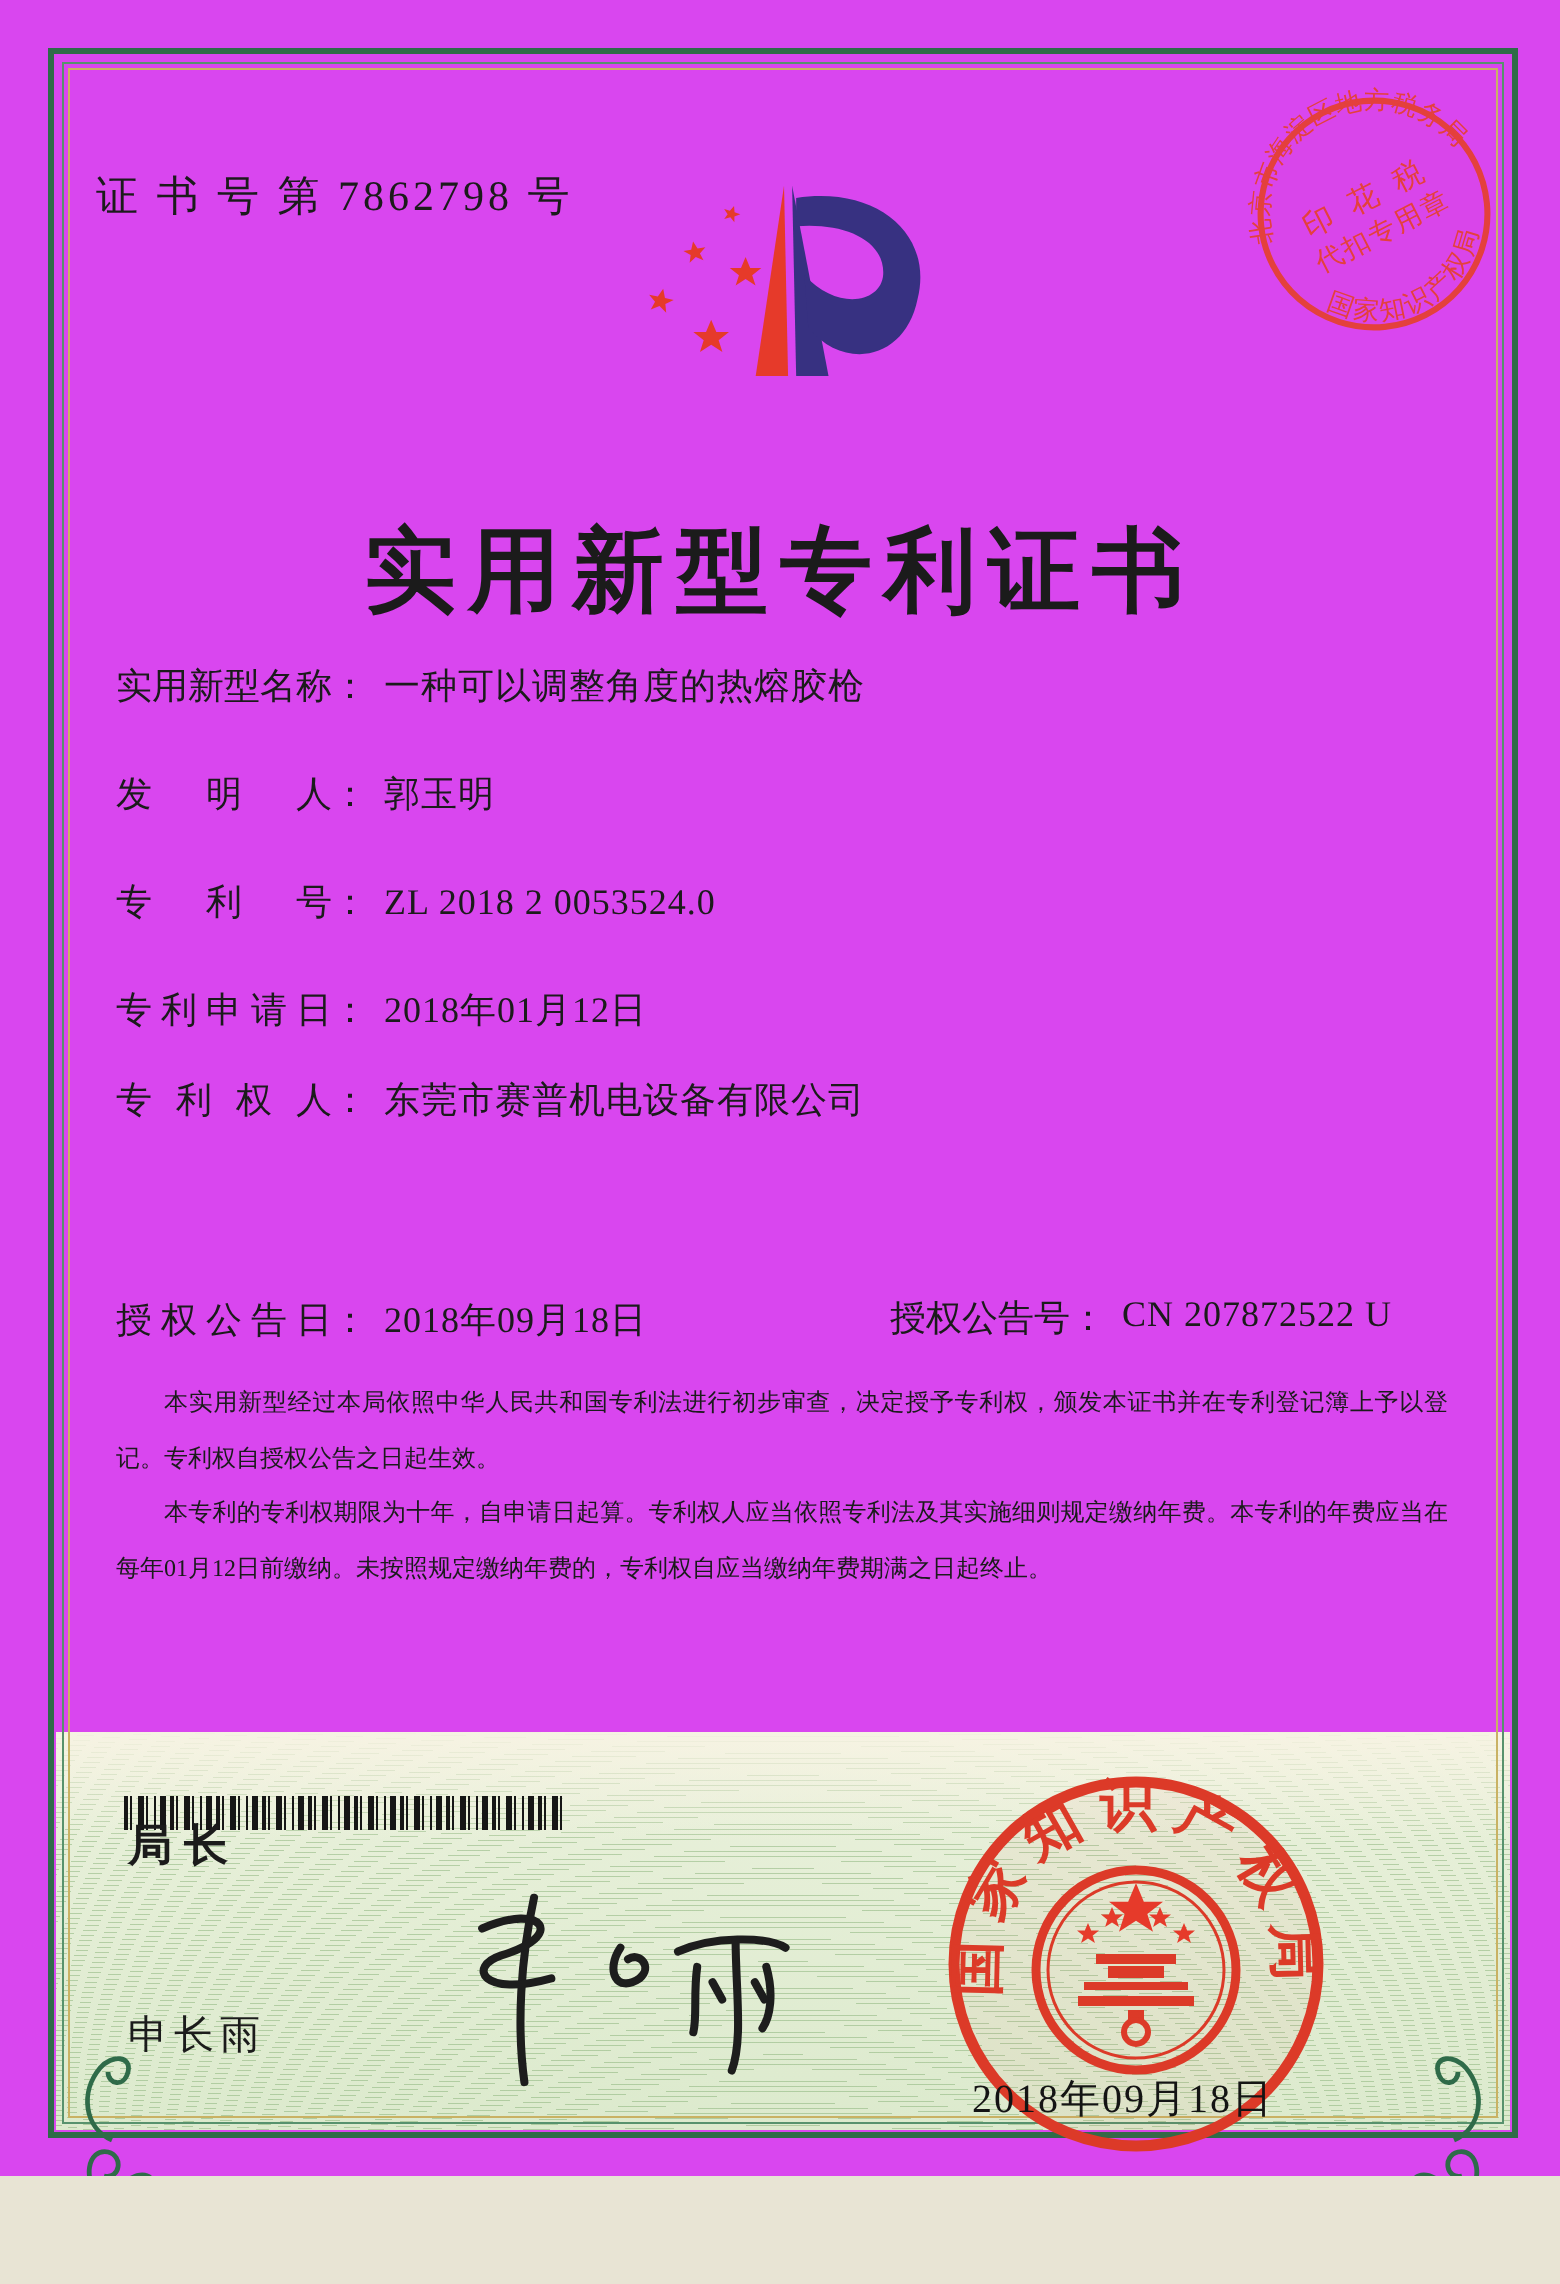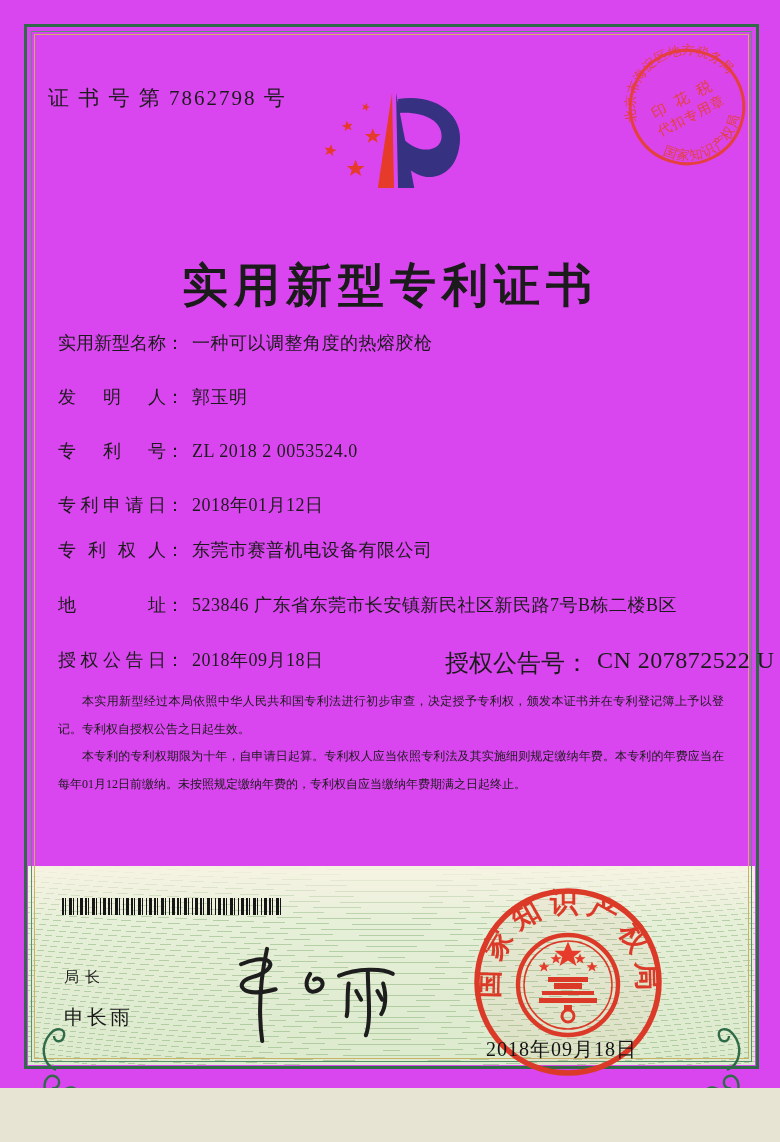--- a/index.html
+++ b/index.html
@@ -33,36 +33,36 @@
   .title { position:absolute; left:0; top:210px; width:100%; text-align:center; z-index:4;
            font-size:46px; font-weight:700; letter-spacing:6px;margin-top:45px; }
   
   .frow { position:absolute; left:58px; width:670px; font-size:18px; z-index:4;
           line-height:26px; }
   .flabel { display:inline-block; min-width:108px; text-align:justify; text-align-last:justify;
             vertical-align:top; white-space:pre; }
   .fcolon { vertical-align:top; }
   .fvalue { display:inline-block; margin-left:8px; max-width:520px; vertical-align:top;
             letter-spacing:.5px; }
-  .pair2 { position:absolute; left:445px; top:647px; font-size:24px; z-index:4; }
+  .pair2 { position:absolute; left:445px; top:647px; font-size:18px; z-index:4; }
   
   .body-text { position:absolute; left:58px; right:56px; top:688px; z-index:4;
                font-size:12px; line-height:27.5px; text-align:justify; }
   .body-text p { text-indent:2em; }
   
   .barcode { position:absolute; left:62px; top:898px; width:222px; height:17px; z-index:4;
     background:repeating-linear-gradient(90deg,
       #161616 0 2px, rgba(0,0,0,0) 2px 3px,
       #161616 3px 4px, rgba(0,0,0,0) 4px 7px,
       #161616 7px 10px, rgba(0,0,0,0) 10px 11px,
       #161616 11px 12px, rgba(0,0,0,0) 12px 15px,
       #161616 15px 16px, rgba(0,0,0,0) 16px 18px,
       #161616 18px 21px, rgba(0,0,0,0) 21px 23px);
   }
-  .director-role { position:absolute; left:64px; top:968px;  font-size:15px; letter-spacing:6px; z-index:4; }
+  .director-role { position:absolute; left:64px; top:908px;  font-size:22px; letter-spacing:6px; z-index:4;font-weight:bold; }
   .director-name { position:absolute; left:64px; top:1004px; font-size:20px; letter-spacing:3px; z-index:4; }
   .signature { position:absolute; left:195px; top:938px; width:240px; height:112px; z-index:4; }
   .seal { position:absolute; left:468px; top:882px; width:200px; height:200px; z-index:5; }
   .seal-date { position:absolute; left:486px; top:1036px; width:170px; z-index:6;
                font-size:20px; letter-spacing:1px; color:#141414; }
   .footer { position:absolute; left:0; top:1090px; width:100%; text-align:left;
             font-size:12px; letter-spacing:2px; z-index:4; }
   .flourish { position:absolute; width:100px; height:100px; z-index:3; }
   .flourish.left  { left:26px;  top:1024px; }
   .flourish.right { right:23px; top:1024px; transform:scaleX(-1); }
@@ -127,23 +127,20 @@
     <span class="flabel">发　明　人</span><span class="fcolon">：</span><span class="fvalue">郭玉明</span>
   </div>
   <div class="frow" style="top:438px">
     <span class="flabel">专　利　号</span><span class="fcolon">：</span><span class="fvalue">ZL 2018 2 0053524.0</span>
   </div>
   <div class="frow" style="top:492px">
     <span class="flabel">专利申请日</span><span class="fcolon">：</span><span class="fvalue">2018年01月12日</span>
   </div>
   <div class="frow" style="top:537px">
     <span class="flabel">专 利 权 人</span><span class="fcolon">：</span><span class="fvalue">东莞市赛普机电设备有限公司</span>
-  </div>
-  <div class="frow" style="top:592px">
-    <span class="flabel">地　　址</span><span class="fcolon">：</span><span class="fvalue" style="max-width:508px">523846 广东省东莞市长安镇新民社区新民路7号B栋二楼B区</span>
   </div>
   <div class="frow" style="top:647px">
     <span class="flabel">授权公告日</span><span class="fcolon">：</span><span class="fvalue">2018年09月18日</span>
   </div>
   <div class="pair2">
     <span>授权公告号</span><span>：</span><span class="fvalue">CN 207872522 U</span>
   </div>
 
   <div class="body-text">
     <p>本实用新型经过本局依照中华人民共和国专利法进行初步审查，决定授予专利权，颁发本证书并在专利登记簿上予以登记。专利权自授权公告之日起生效。</p>

